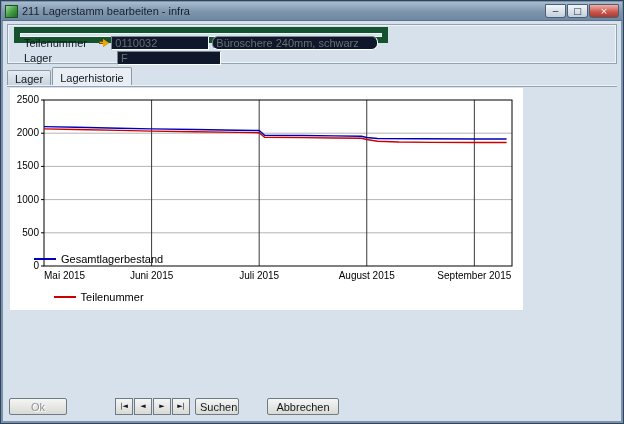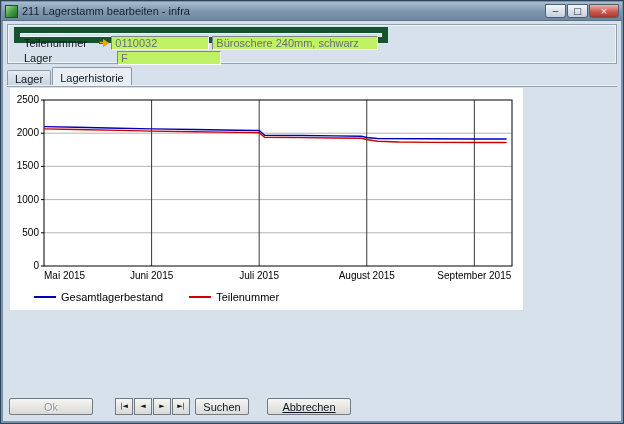--- a/index.html
+++ b/index.html
@@ -36,62 +36,62 @@
   .form-inner { position:absolute; left:6px; top:2px; width:374px; height:16px;
     border:6px solid #14532d; box-shadow: inset 0 0 0 1px #eef3f8; }
   .frow { position:absolute; left:4px; right:4px; height:15px; display:flex; align-items:center; }
   .frow1 { top:2px; } .frow2 { top:17px; }
   .flabel { width:80px; font-size:11px; color:#10181f; }
   .ficon-slot { width:13px; display:flex; align-items:center; }
   .goto-arrow { display:inline-flex; align-items:center; }
   .goto-arrow .bar { width:4px; height:3px; background:#f0a800; border:1px solid #7a5a00; border-right:none; }
   .goto-arrow .head { width:0; height:0; border-top:4px solid transparent; border-bottom:4px solid transparent; border-left:6px solid #f0a800; filter:drop-shadow(0 0 0 #7a5a00); }
   .ffield {
-    height:14px; font-size:11px; line-height:12px; color:#6a6f74; background:#bef264;
+    height:14px; font-size:11px; line-height:12px; color:#6a6f74; background:#0f172a;
     border:1px solid; border-color:#7c8794 #ffffff #ffffff #7c8794; padding:0 3px; overflow:hidden; white-space:nowrap;
   }
   .ffield.f1 { width:104px; margin-right:3px; }
-  .ffield.f2 { width:176px; }
+  .ffield.f2 { width:176px;border-radius:6px; }
 
   
   .tabstrip { position:absolute; left:3px; top:45px; right:3px; height:18px; display:flex; align-items:flex-end; }
   .tab {
     font-size:11px; color:#10181f; padding:2px 7px 2px 7px; height:15px;
     background:linear-gradient(#e6ecf2,#c9d4df);
     border:1px solid #8c9aa8; border-bottom:none; border-radius:2px 2px 0 0; margin-right:1px;
   }
   .tab.active { background:#e9eef4; height:18px; padding-top:4px; position:relative; z-index:2; }
   .tabline { position:absolute; left:3px; right:3px; top:63px; height:2px;
     border-top:1px solid #eef3f8; border-bottom:1px solid #93a3b2; }
 
   
   .chart-panel { position:absolute; left:6px; top:66px; width:513px; height:222px; background:#ffffff; }
   #chart-svg { position:absolute; left:2px; top:6px; }
   #chart-svg text { font-family:"Liberation Sans", sans-serif; }
-  .legend { position:absolute; left:24px; bottom:7px; display:flex; gap:26px; align-items:center; }
+  .legend { position:absolute; left:24px; bottom:7px; display:flex; gap:26px; align-items:center;flex-direction:column; }
   .legend-item { display:inline-flex; align-items:center; gap:5px; font-size:11px; color:#000; }
   .legend-line { display:inline-block; width:22px; height:2px; }
 
   
   .footer { position:absolute; left:5px; bottom:4px; right:5px; height:18px; }
   .btn {
     position:absolute; height:17px; font-size:11px; line-height:14px;
     background:linear-gradient(#f5f5f3,#d9dad6); border:1px solid #6f7a85; border-radius:2px;
     color:#10181f; padding:0 4px; font-family:"Liberation Sans", sans-serif;
   }
   .btn.disabled { color:#8f9399; text-shadow:1px 1px 0 #ffffff; }
-  .btn-ok { left:0; width:84px; }
+  .btn-ok { left:0; width:58px; }
   .navgroup { position:absolute; left:106px; display:flex; }
   .navbtn {
     width:18px; height:17px; font-size:7px; line-height:15px; text-align:center; padding:0;
     background:linear-gradient(#f5f5f3,#d9dad6); border:1px solid #6f7a85; margin-right:1px;
     font-family:"DejaVu Sans", sans-serif; color:#10181f;
   }
-  .btn-suchen { left:186px; width:54px; }
-  .btn-abbrechen { left:258px; width:84px;text-decoration:underline; }
+  .btn-suchen { left:186px; width:44px; }
+  .btn-abbrechen { left:258px; width:72px; }
 </style>
 </head>
 <body>
 
 <div class="window">
   <div class="titlebar">
     <span class="app-icon"></span>
     <span class="title-text">211 Lagerstamm bearbeiten - infra</span>
     <span class="win-controls">
       <button class="winbtn">−</button>

